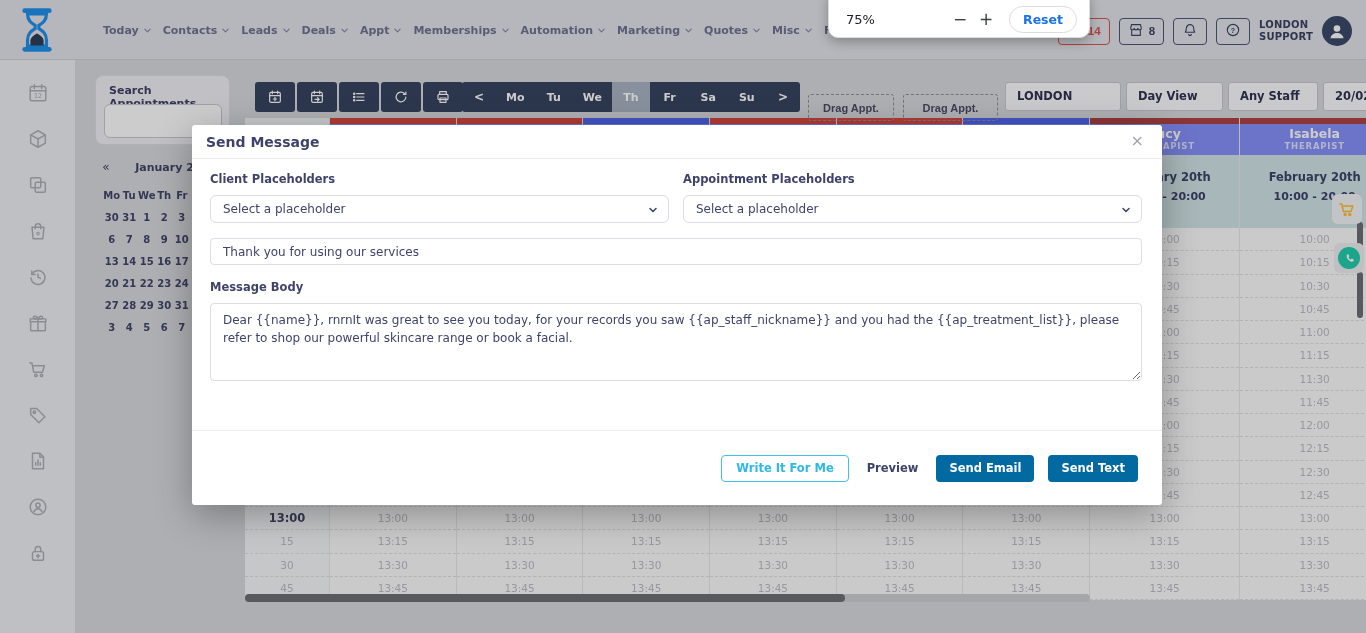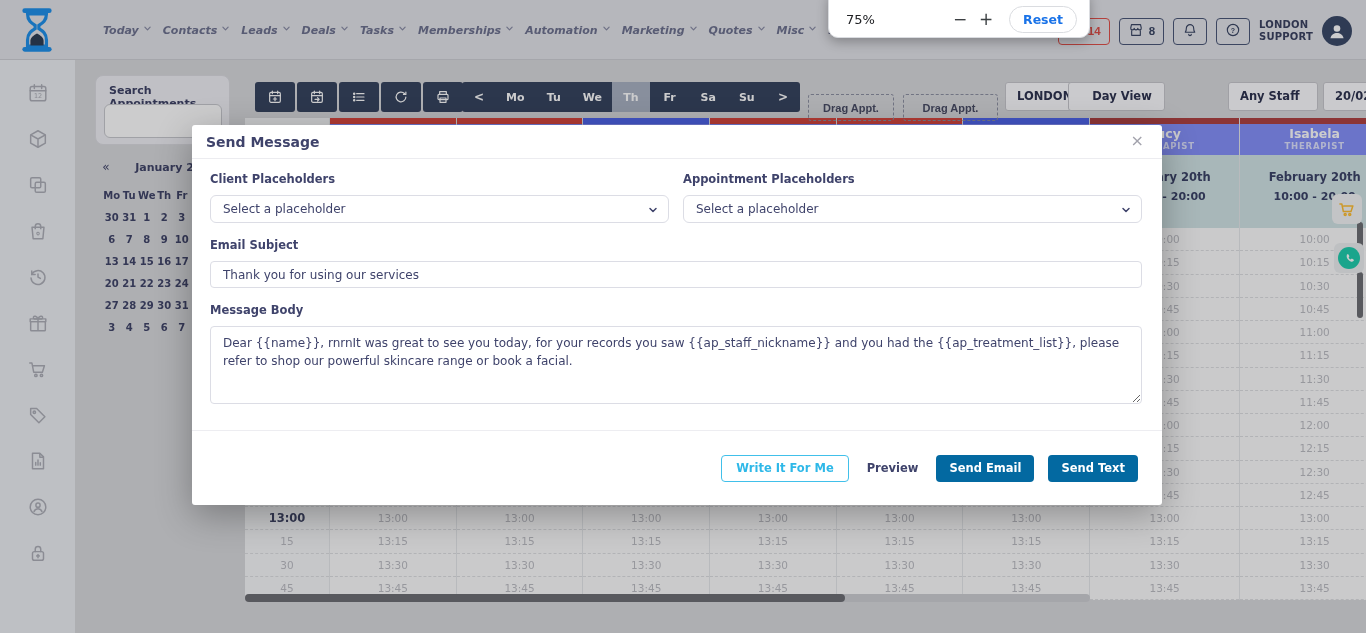--- a/index.html
+++ b/index.html
@@ -4,21 +4,21 @@
 <style>
   * { box-sizing: border-box; margin: 0; padding: 0; }
   html,body { width:1366px; height:633px; overflow:hidden; }
   body { font-family:"DejaVu Sans", sans-serif; }
   .stage { position:relative; width:1366px; height:633px; background:#dadbde; overflow:hidden; }
 
   
   .topbar { position:absolute; left:0; top:0; width:1366px; height:60px; background:#e4e5ea; border-bottom:1px solid #cfd0d5; z-index:10; }
   .logo { position:absolute; left:20px; top:7px; width:34px; height:46px; }
   .nav { position:absolute; left:103px; top:0; height:60px; display:flex; align-items:center; gap:11px; }
-  .nav-item { display:flex; align-items:flex-start; gap:4px; font-size:11px; font-weight:600; color:#6f7390; cursor:pointer; white-space:nowrap;font-style:italic; }
+  .nav-item { display:flex; align-items:center; gap:4px; font-size:11px; font-weight:600; color:#6f7390; cursor:pointer; white-space:nowrap; }
   .nav-item .chev { display:flex; color:#8a8da6; }
   .top-right { position:absolute; right:14px; top:16px; display:flex; align-items:center; gap:9px; }
   .tr-btn { height:27px; border-radius:4px; display:flex; align-items:center; gap:5px; padding:0 8px; border:1.5px solid #4b5878; color:#3b4764; background:transparent; font-size:11.5px; font-weight:700; }
   .tr-btn svg { width:16px; height:16px; }
   .tr-btn.alert { border-color:#e2514a; color:#e2514a; }
   .account { font-size:10px; font-weight:700; color:#3c4361; line-height:12px; letter-spacing:.2px; }
   .avatar { width:30px; height:30px; border-radius:50%; background:#3b4a68; display:flex; align-items:center; justify-content:center; }
   .avatar svg { width:22px; height:22px; }
 
   
@@ -147,21 +147,21 @@
         </div>
         <div class="nav-item">
           <span>Deals</span>
           <span class="chev">
             <svg viewBox="0 0 12 12" width="9" height="9">
               <path d="M2.5 4.2 6 7.8l3.5-3.6" fill="none" stroke="currentColor" stroke-width="1.6" stroke-linecap="round" stroke-linejoin="round"></path>
             </svg>
           </span>
         </div>
         <div class="nav-item">
-          <span>Tasks</span>
+          <span>Appt</span>
           <span class="chev">
             <svg viewBox="0 0 12 12" width="9" height="9">
               <path d="M2.5 4.2 6 7.8l3.5-3.6" fill="none" stroke="currentColor" stroke-width="1.6" stroke-linecap="round" stroke-linejoin="round"></path>
             </svg>
           </span>
         </div>
         <div class="nav-item">
           <span>Memberships</span>
           <span class="chev">
             <svg viewBox="0 0 12 12" width="9" height="9">
@@ -456,21 +456,21 @@
       <div class="dcell">We</div>
       <div class="dcell active">Th</div>
       <div class="dcell">Fr</div>
       <div class="dcell">Sa</div>
       <div class="dcell">Su</div>
       <div class="dcell arrow">&gt;</div>
     </div>
   <button class="dragbtn" style="left:808px; width:86px;">Drag Appt.</button>
   <button class="dragbtn" style="left:903px; width:95px;">Drag Appt.</button>
   <div class="tb-select" style="left:1005px; width:116px;">LONDON</div>
-  <div class="tb-select" style="left:1068px; width:97px;text-align:center;">Day View</div>
+  <div class="tb-select" style="left:1126px; width:97px;">Day View</div>
   <div class="tb-select" style="left:1228px; width:90px;">Any Staff</div>
   <div class="tb-select" style="left:1323px; width:70px;">20/02</div>
 
   <div class="schedule" id="schedule">
       <div class="col gutter" style="width: 85px;">
         <div style="height: 110px;"></div>
         <div class="slot gslot hour">10:00</div>
         <div class="slot gslot">15</div>
         <div class="slot gslot">30</div>
         <div class="slot gslot">45</div>
@@ -715,21 +715,20 @@
             <span>Select a placeholder</span>
             <span class="sel-chev">
                 <svg viewBox="0 0 16 16" width="12" height="12">
                   <path d="M4 6l4 4 4-4" fill="none" stroke="#3f436b" stroke-width="2" stroke-linecap="round" stroke-linejoin="round"></path>
                 </svg>
               </span>
           </div>
         </div>
       </div>
       <div class="m-sec">
-        <label class="m-label">Email Subject</label>
         <input class="m-input" value="Thank you for using our services" style="">
       </div>
       <div class="m-sec">
         <label class="m-label">Message Body</label>
         <textarea class="m-textarea" style="">Dear {{name}}, rnrnIt was great to see you today, for your records you saw {{ap_staff_nickname}} and you had the {{ap_treatment_list}}, please refer to shop our powerful skincare range or book a facial.</textarea>
       </div>
     </div>
     <div class="m-footer">
       <button class="btn btn-write">Write It For Me</button>
       <button class="btn btn-preview">Preview</button>

